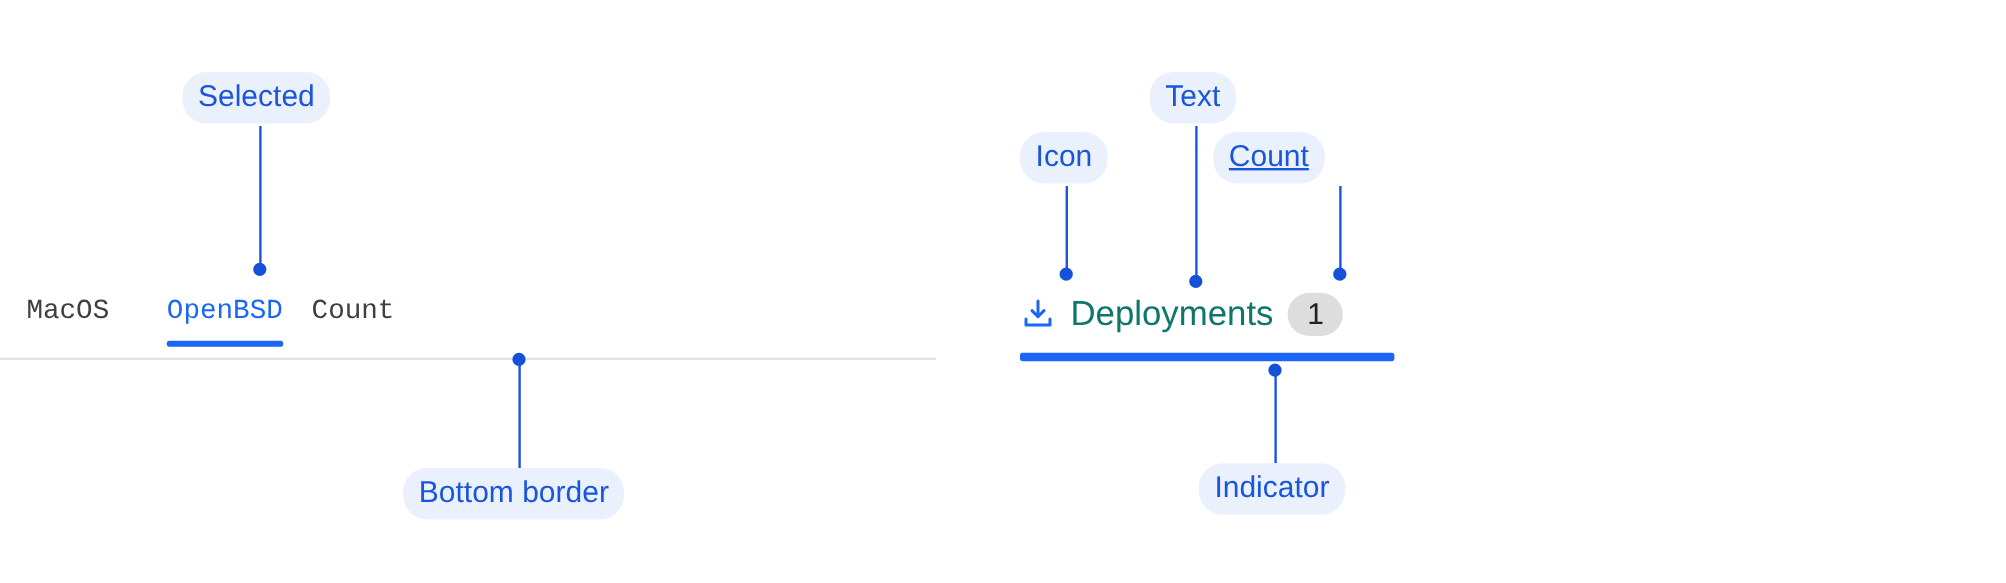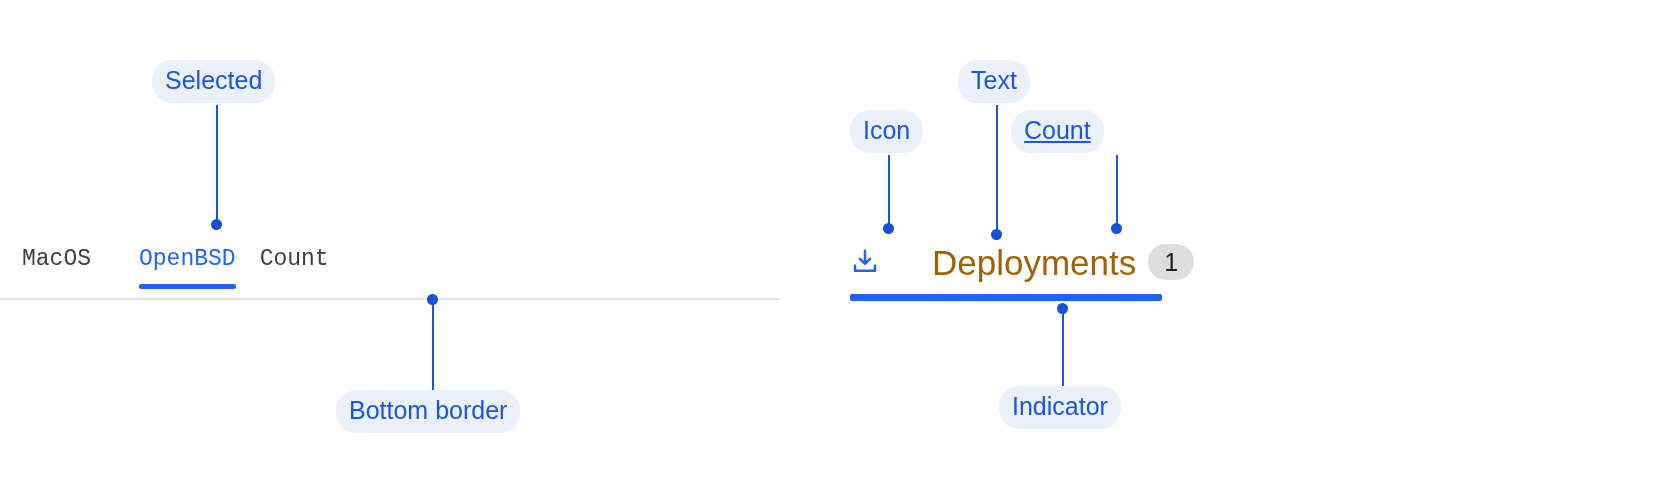--- a/index.html
+++ b/index.html
@@ -90,26 +90,25 @@
     gap: 12px;
     padding: 4px 0 14px 0;
   }
   .dl-icon {
     width: 30px;
     height: 30px;
     display: block;
     flex: none;
   }
   .deploy-label {
-    font-size: 35px;
+    font-size: 29px;
     line-height: 1;
-    color: #a16207;
+    color: #0f766e;
     white-space: nowrap;
     font-family: "Liberation Sans", sans-serif;
-    margin-left: 40px;
   }
   .count-badge {
     background: #dddddd;
     color: #202124;
     border-radius: 22px;
     font-size: 25px;
     line-height: 1;
     min-width: 46px;
     height: 36px;
     display: inline-flex;

